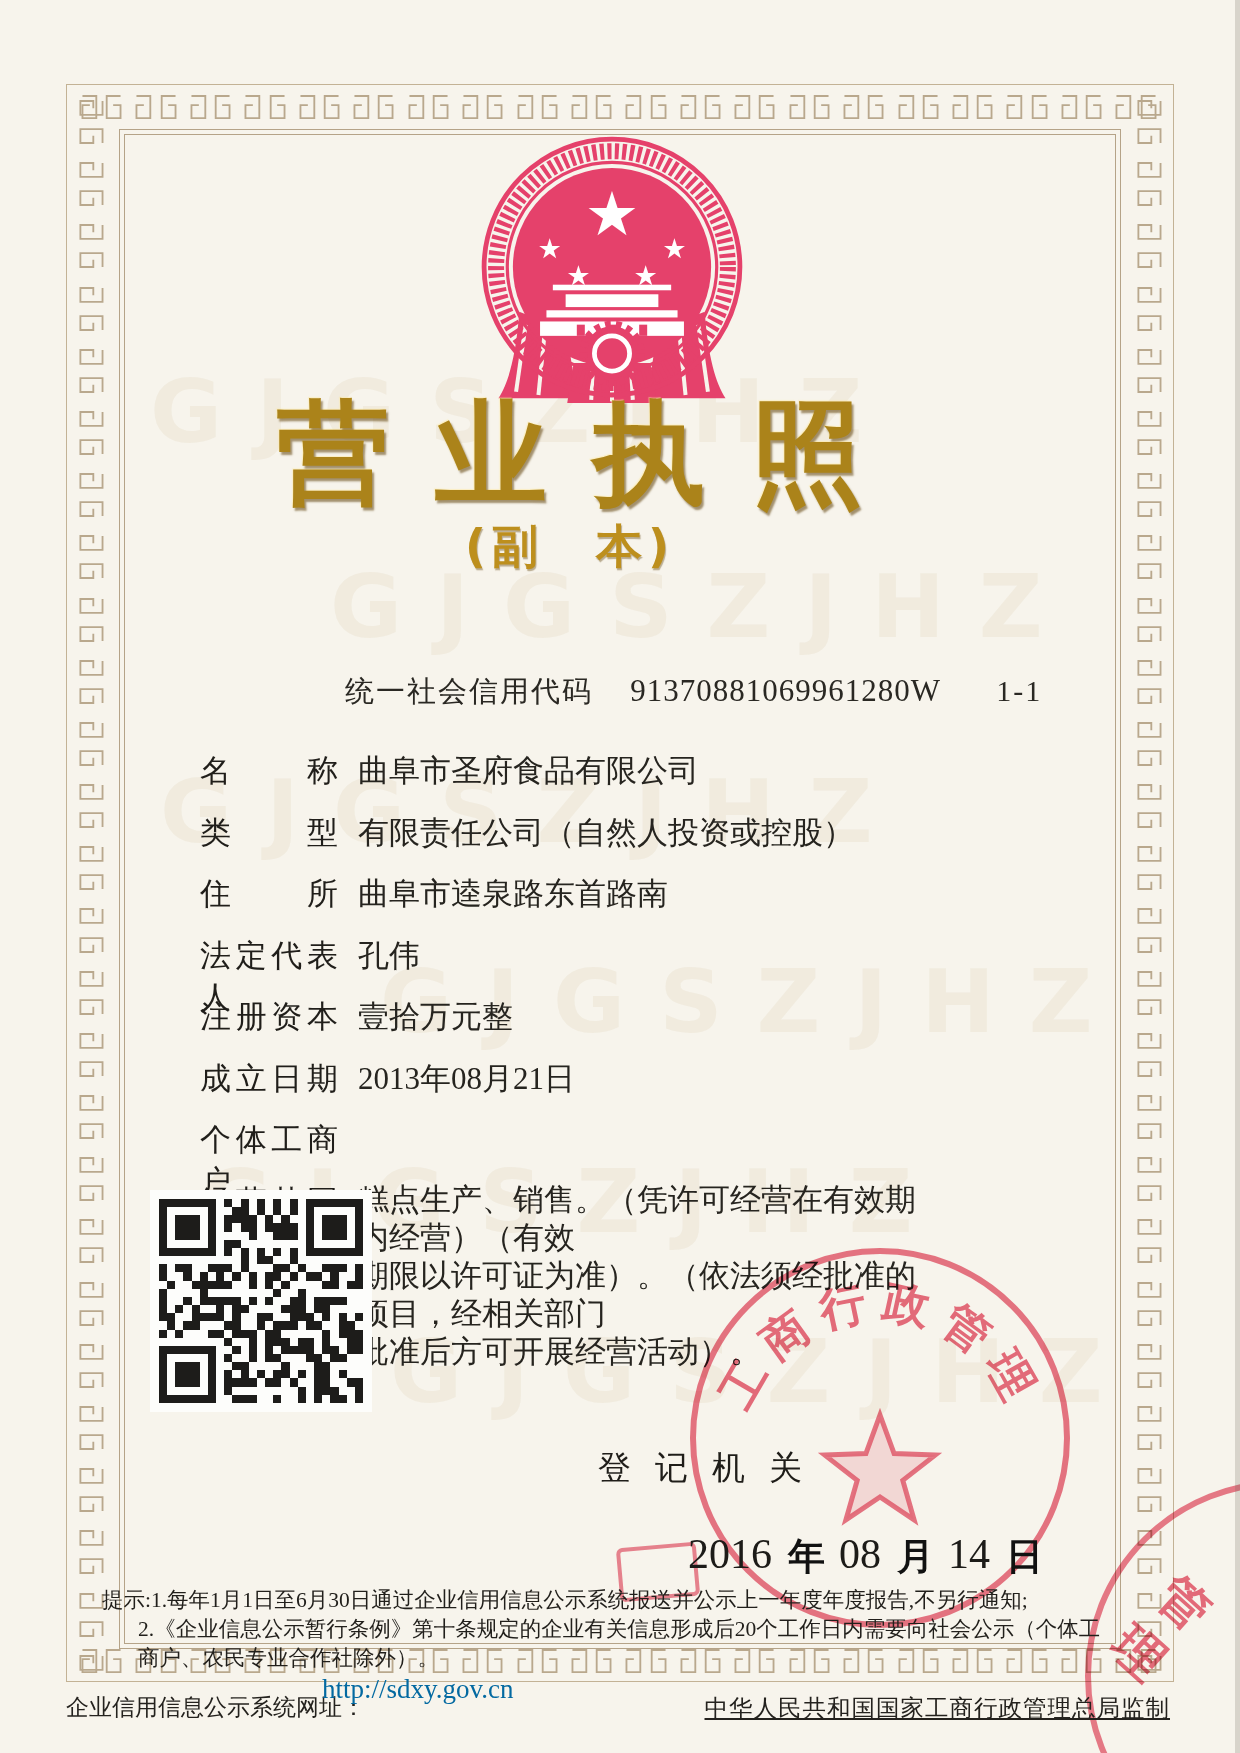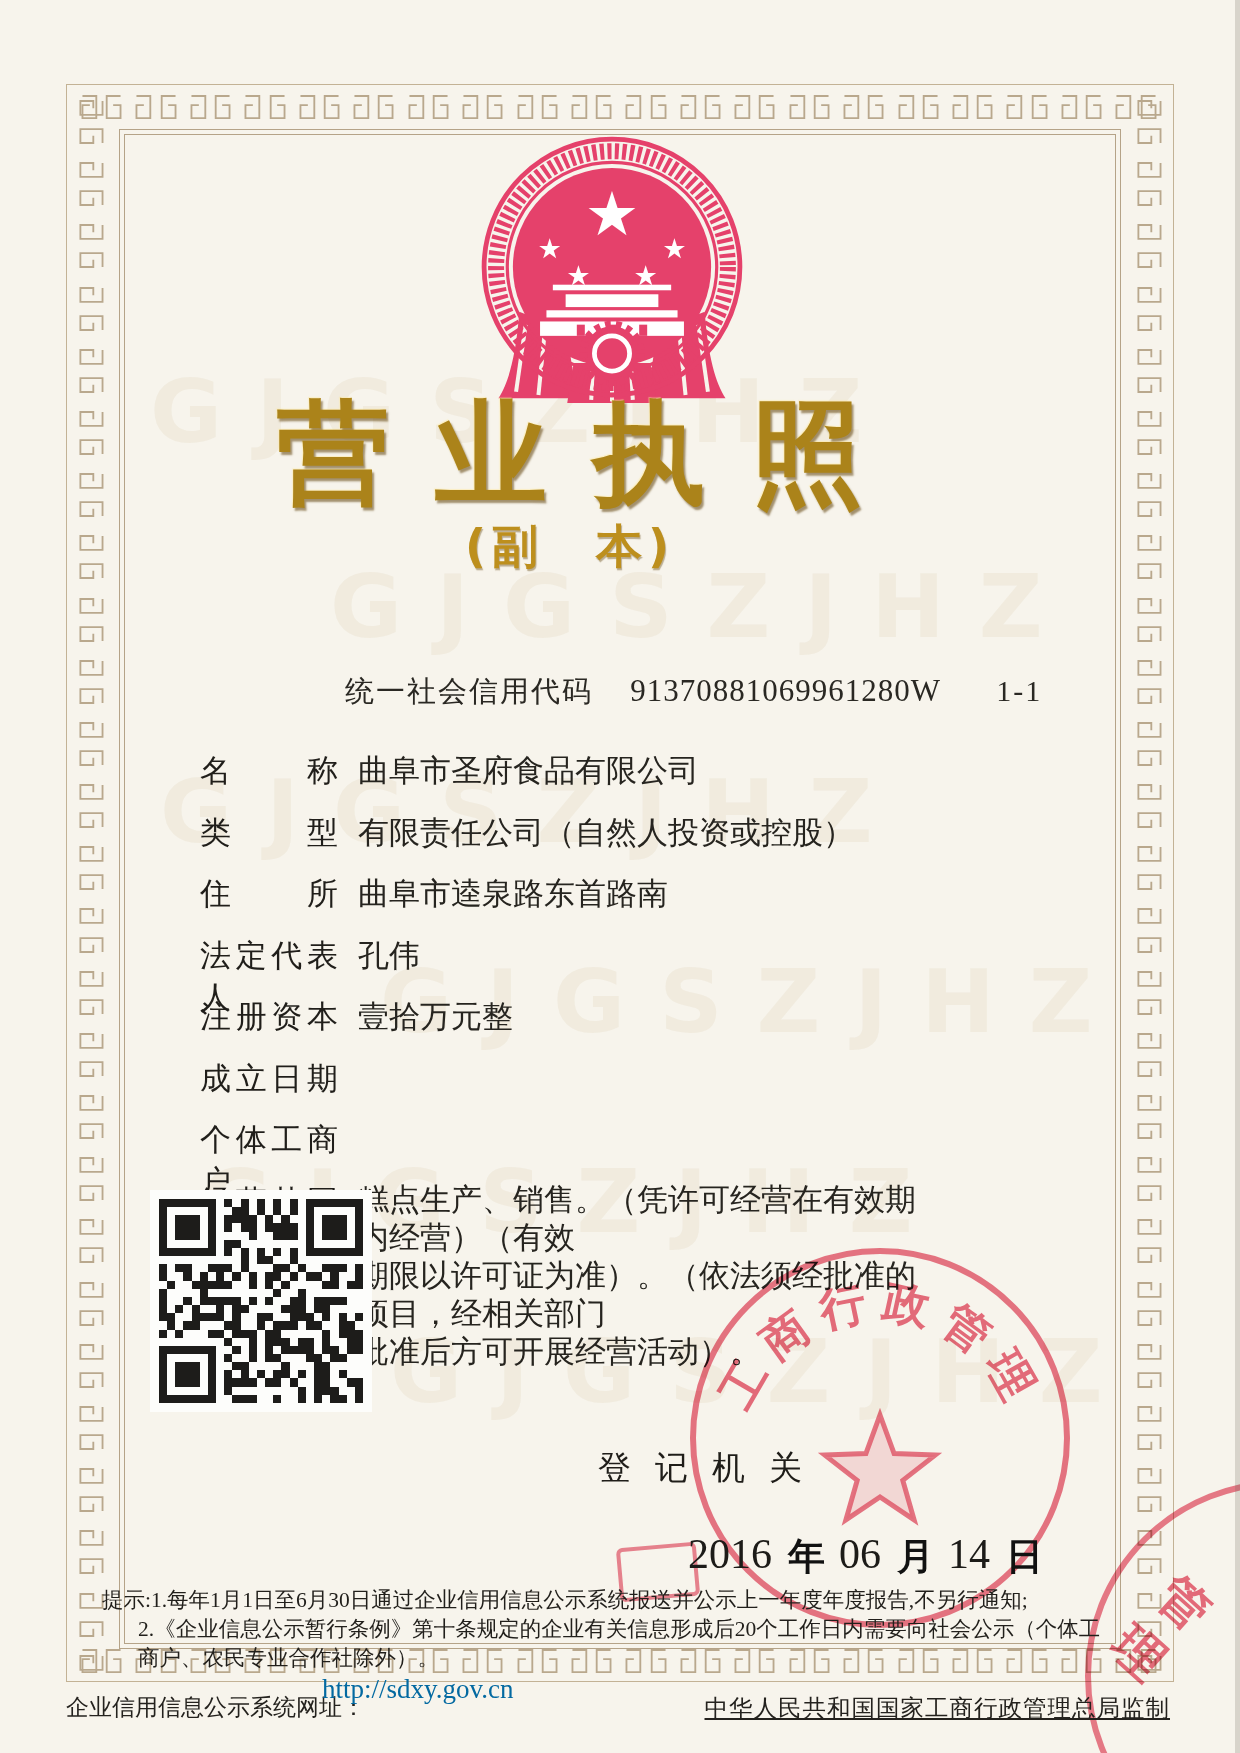--- a/index.html
+++ b/index.html
@@ -733,20 +733,21 @@
     <div class="frow">
       <span class="flabel">法定代表人</span>
       <span class="fvalue">孔伟</span>
     </div>
     <div class="frow">
       <span class="flabel">注册资本</span>
       <span class="fvalue">壹拾万元整</span>
     </div>
     <div class="frow">
       <span class="flabel">成立日期</span>
+      <span class="fvalue">2013年08月21日</span>
     </div>
     <div class="frow">
       <span class="flabel">个体工商户</span>
     </div>
     <div class="frow">
       <span class="flabel">经营范围</span>
       <span class="fvalue pre">糕点生产、销售。（凭许可经营在有效期内经营）（有效
 期限以许可证为准）。（依法须经批准的项目，经相关部门
 批准后方可开展经营活动）。</span>
     </div>
@@ -1396,21 +1397,21 @@
       <polygon points="190,167 204.1,205.6 245.2,207.1 212.8,232.4 224.1,271.9 190,249 155.9,271.9 167.2,232.4 134.8,207.1 175.9,205.6" fill="rgba(230,80,100,.18)" stroke="rgba(228,70,95,.8)" stroke-width="5"></polygon>
     </svg>
   </div>
   <div class="stamp-rect"></div>
   <div class="stamp2"></div>
   <div class="stamp2-chars">管理</div>
 
   <div class="issue-date">
     <span class="num">2016</span>
     <span class="unit">年</span>
-    <span class="num">06</span>
+    <span class="num">08</span>
     <span class="unit">月</span>
     <span class="num">14</span>
     <span class="unit">日</span>
   </div>
 
   <div class="notes">
     <div class="n1">提示:1.每年1月1日至6月30日通过企业信用信息公示系统报送并公示上一年度年度报告,不另行通知;</div>
     <div class="n2">2.《企业信息公示暂行条例》第十条规定的企业有关信息形成后20个工作日内需要向社会公示（个体工商户、农民专业合作社除外）。</div>
   </div>
 

